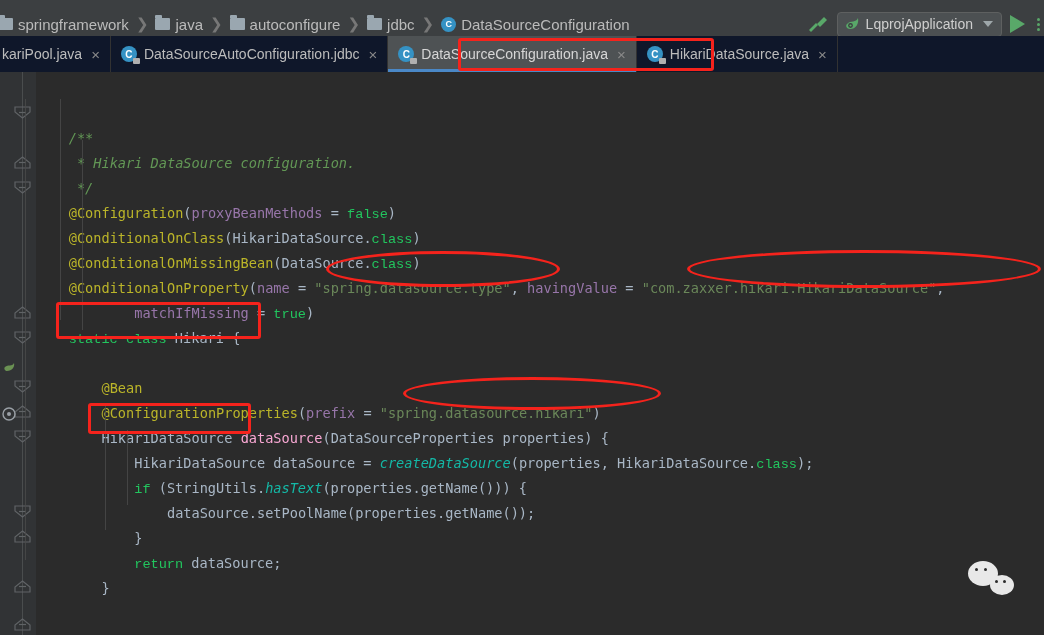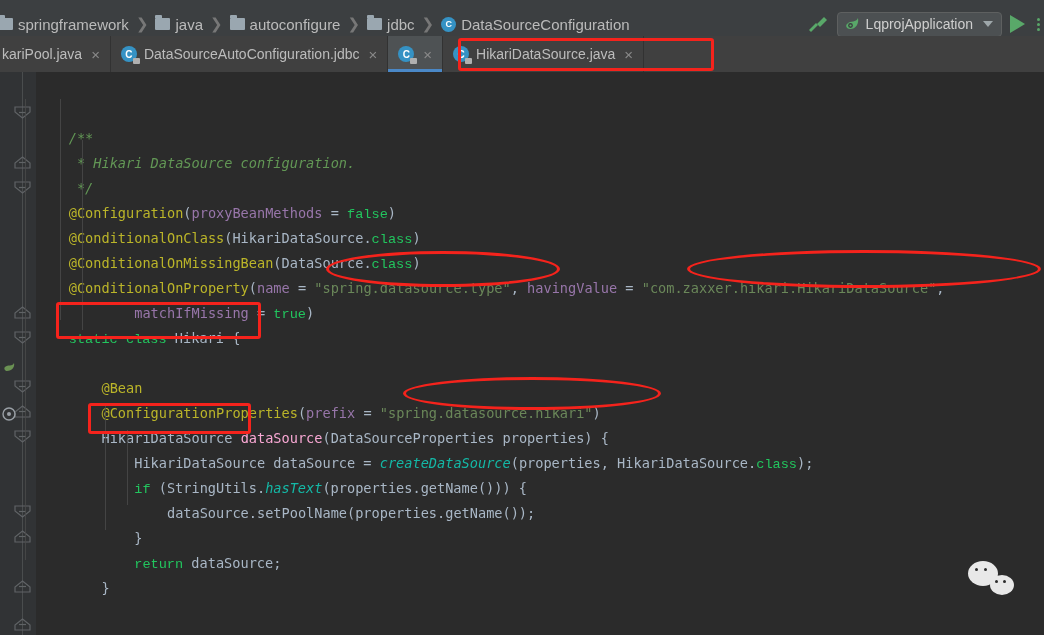--- a/index.html
+++ b/index.html
@@ -56,21 +56,21 @@
   .run-tri{
     width:0;height:0;border-top:9px solid transparent;border-bottom:9px solid transparent;
     border-left:15px solid #59a869;
   }
   .kebab{ display:flex;flex-direction:column;gap:2px;padding:0 4px; }
   .kebab i{ display:block;width:3px;height:3px;background:#59a869;border-radius:50%; }
 
   
   #tabbar{
     position:absolute;top:36px;left:0;width:1044px;height:36px;
-    background:#404040;display:flex;align-items:stretch;
+    background:#0f172a;display:flex;align-items:stretch;
     font-family:"Liberation Sans",sans-serif;font-size:14px;
     overflow:hidden;
   }
   .tab{
     display:flex;align-items:center;gap:7px;
     padding:0 10px;color:#bcbcbc;white-space:nowrap;
     border-right:1px solid #323232;position:relative;
   }
   .tab.active{ background:#4e5254; color:#d6d6d6; }
   .tab.active::after{
@@ -209,20 +209,21 @@
       <span>kariPool.java</span>
       <span class="tabclose">×</span>
     </div>
     <div class="tab">
       <span class="tab-class-icon">C</span>
       <span>DataSourceAutoConfiguration.jdbc</span>
       <span class="tabclose">×</span>
     </div>
     <div class="tab active">
       <span class="tab-class-icon">C</span>
+      <span>DataSourceConfiguration.java</span>
       <span class="tabclose">×</span>
     </div>
     <div class="tab">
       <span class="tab-class-icon">C</span>
       <span>HikariDataSource.java</span>
       <span class="tabclose">×</span>
     </div>
   </div>
 
 <div id="editor">

